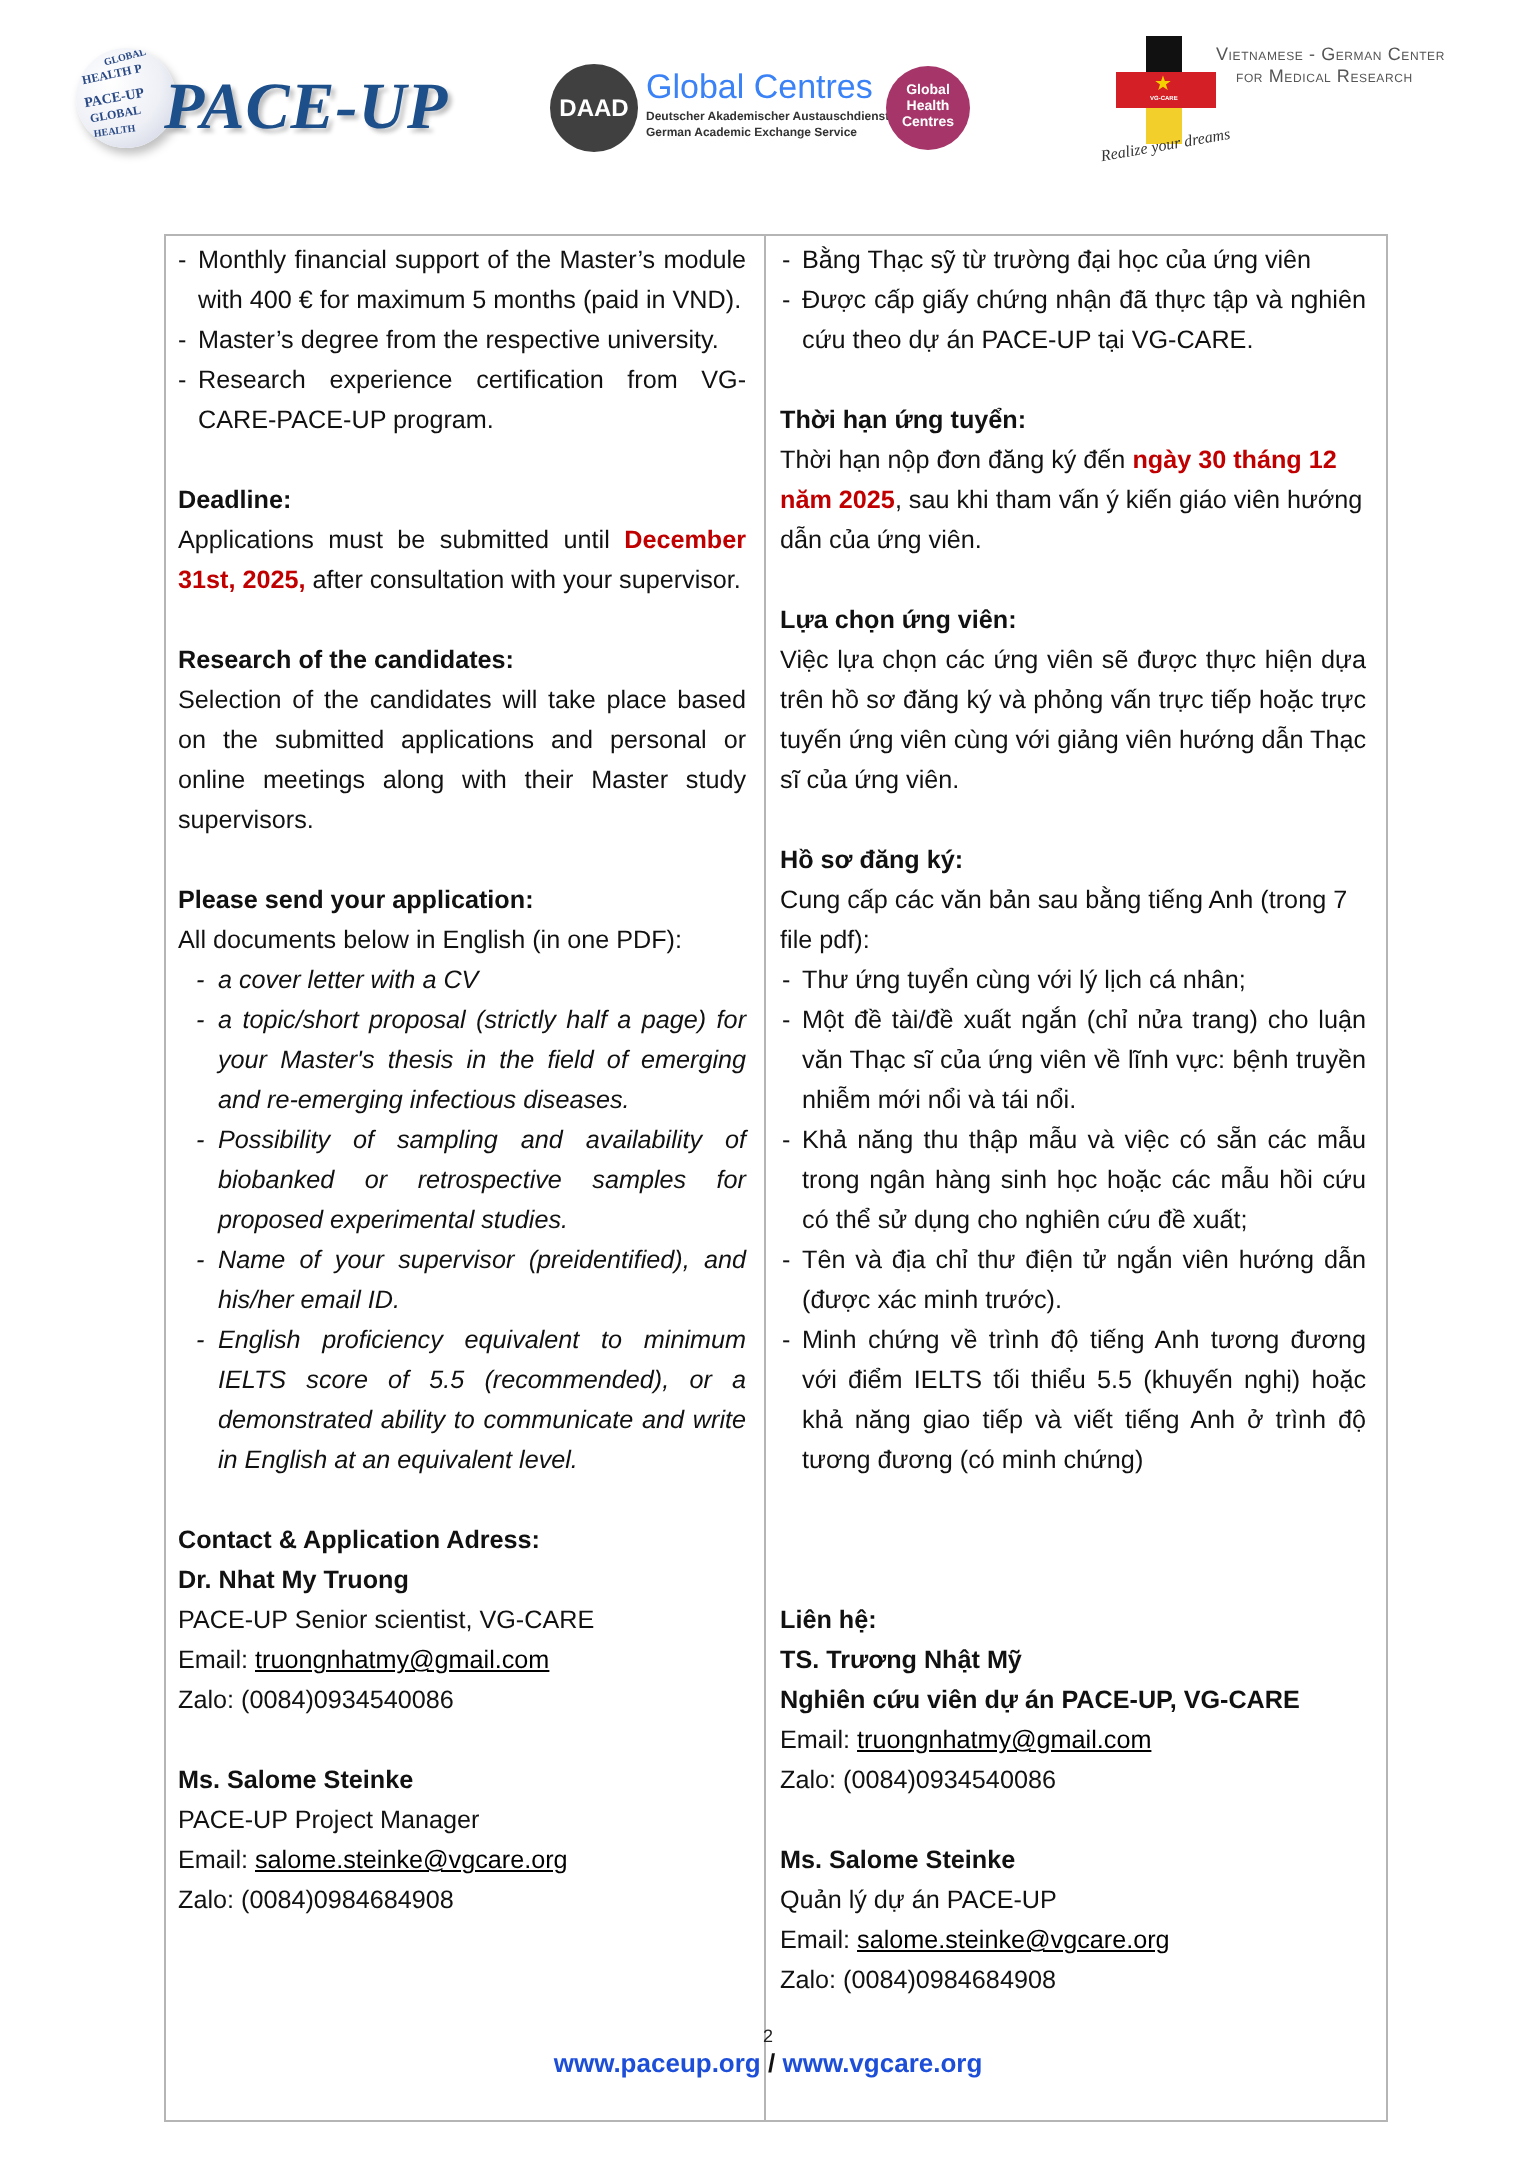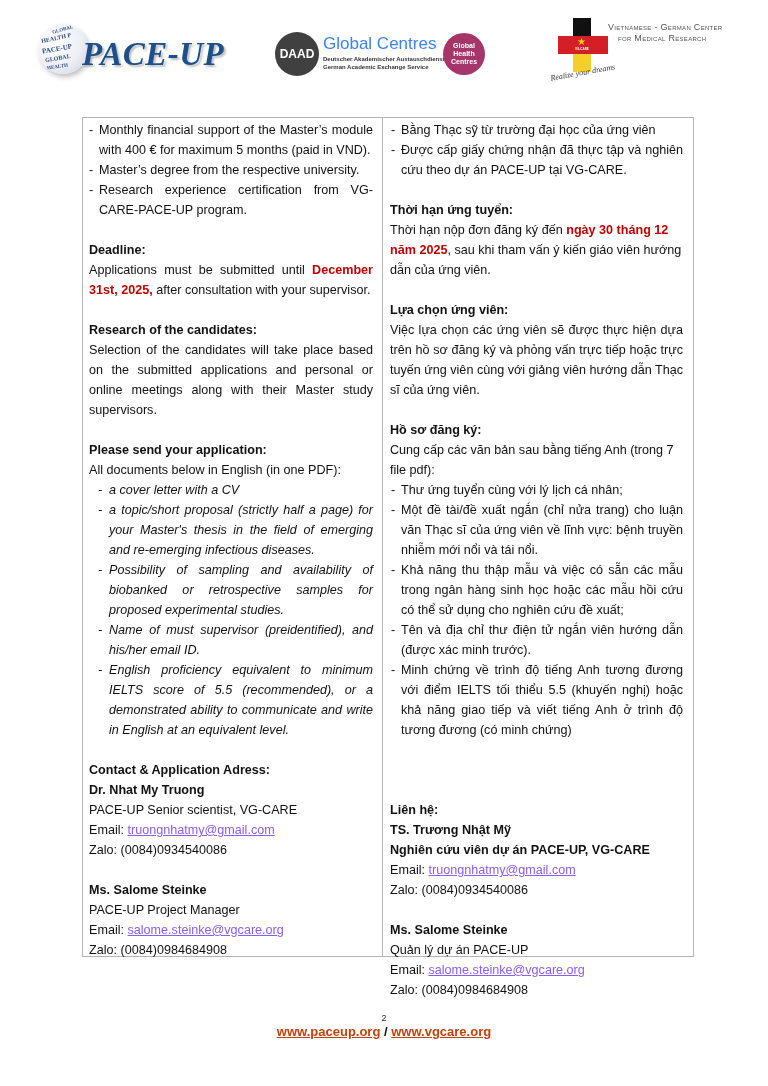--- a/index.html
+++ b/index.html
@@ -32,41 +32,41 @@
   .cross-h { position:absolute; left:10px; top:18px; width:50px; height:18px; background:#d41f26; }
   .cross-v2 { position:absolute; left:25px; top:36px; width:18px; height:18px; background:#f2cf2b; }
   .star { position:absolute; left:29px; top:18px; color:#f5d000; font-size:10px; }
   .vg-label { position:absolute; left:27px; top:29px; font-size:3px; color:#fff; font-weight:bold; }
   .tagline { position:absolute; left:2px; top:50px; font-family:"Liberation Serif", serif;
              font-style:italic; font-size:8px; color:#333; transform:rotate(-10deg); white-space:nowrap; }
   .vg-title { position:absolute; left:60px; top:4px; font-size:9px; color:#555; letter-spacing:0.3px;
               line-height:11px; font-variant:small-caps; white-space:nowrap; }
 
   
-  .doc-table { position:absolute; left:82px; top:117px; width:612px; height:840px;
+  .doc-table { position:absolute; left:82px; top:117px; width:612px; height:944px;
                border:1.5px solid #b5b5b5; box-sizing:border-box; display:flex; }
   .col { box-sizing:border-box; font-size:12.6px; line-height:20px; }
   .col-left { width:301px; border-right:1.5px solid #b5b5b5; padding:2px 9px 0 6px; }
   .col-right { width:311px; padding:2px 10px 0 7px; }
   .j { text-align:justify; }
   .b { font-weight:bold; }
   .red { color:#c00000; font-weight:bold; }
   .gap { height:20px; }
   .li { position:relative; padding-left:10px; text-align:justify; }
   .li::before { content:"-"; position:absolute; left:0; top:0; }
   .li-in { position:relative; padding-left:20px; text-align:justify;font-style:italic; }
   .li-in::before { content:"-"; position:absolute; left:9px; top:0; }
   .li-r { position:relative; padding-left:11px; text-align:justify; }
   .li-r::before { content:"-"; position:absolute; left:1px; top:0; }
-  a.link { color:#8b5cf6; text-decoration:underline; }
+  a.link { color:#000000; text-decoration:underline; }
 
   .footer { position:absolute; top:1012px; left:0; width:768px; text-align:center; }
   .page-num { font-size:9px; color:#222; line-height:12px; }
   .footer-links { font-size:13px; font-weight:bold; color:#1f3e9a; }
-  .footer-links a { color:#c2410c; text-decoration:underline; }
+  .footer-links a { color:#1d4ed8; }
   .footer-links .sep { color:#111; }
 </style>
 </head>
 <body>
 
 <div class="header">
   <div class="paceup">
     <div class="globe">
       <span style="left:14px;top:3px;font-size:5px;transform:rotate(-15deg);">GLOBAL</span>
       <span style="left:3px;top:11px;font-size:6px;transform:rotate(-12deg);">HEALTH P</span>
@@ -113,21 +113,21 @@
 
     <div class="b">Research of the candidates:</div>
     <div class="j">Selection of the candidates will take place based on the submitted applications and personal or online meetings along with their Master study supervisors.</div>
     <div class="gap"></div>
 
     <div class="b">Please send your application:</div>
     <div>All documents below in English (in one PDF):</div>
     <div class="li-in">a cover letter with a CV</div>
     <div class="li-in">a topic/short proposal (strictly half a page) for your Master's thesis in the field of emerging and re-emerging infectious diseases.</div>
     <div class="li-in">Possibility of sampling and availability of biobanked or retrospective samples for proposed experimental studies.</div>
-    <div class="li-in">Name of must supervisor (preidentified), and his/her email ID.</div>
+    <div class="li-in">Name of your supervisor (preidentified), and his/her email ID.</div>
     <div class="li-in">English proficiency equivalent to minimum IELTS score of 5.5 (recommended), or a demonstrated ability to communicate and write in English at an equivalent level.</div>
     <div class="gap"></div>
 
     <div class="b">Contact &amp; Application Adress:</div>
     <div class="b">Dr. Nhat My Truong</div>
     <div>PACE-UP Senior scientist, VG-CARE</div>
     <div><span>Email: </span><a class="link">truongnhatmy@gmail.com</a></div>
     <div>Zalo: (0084)0934540086</div>
     <div class="gap"></div>
     <div class="b">Ms. Salome Steinke</div>

